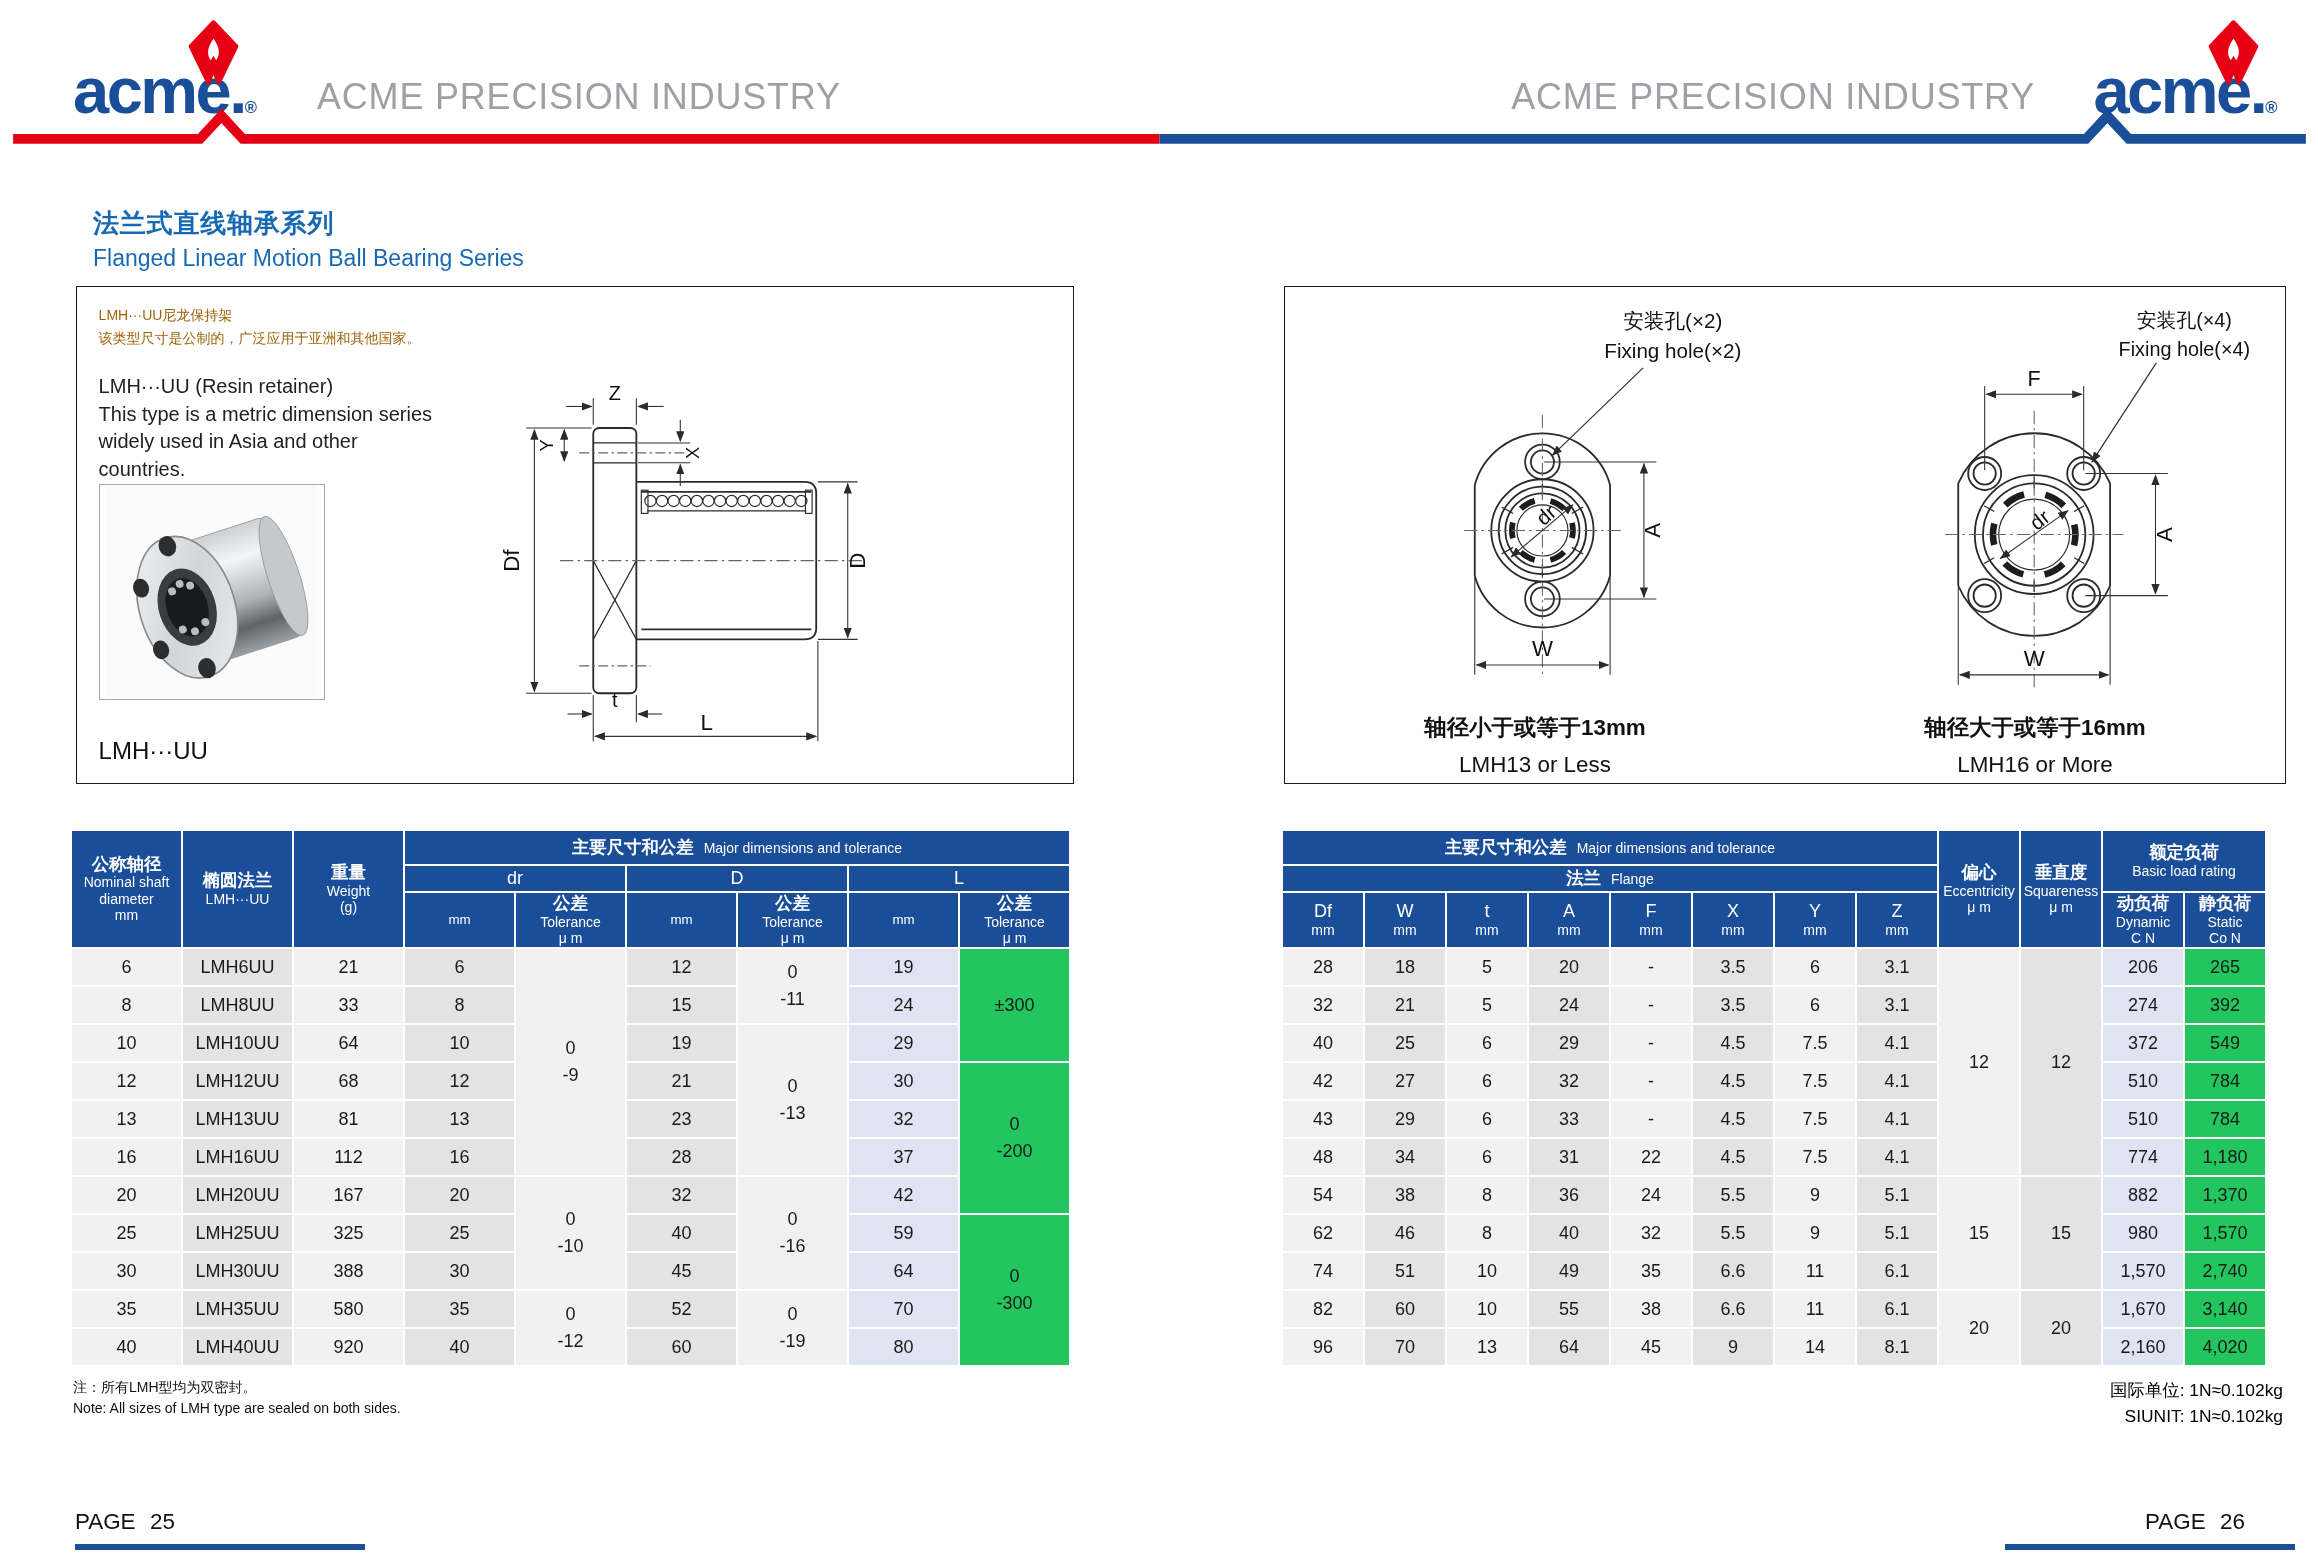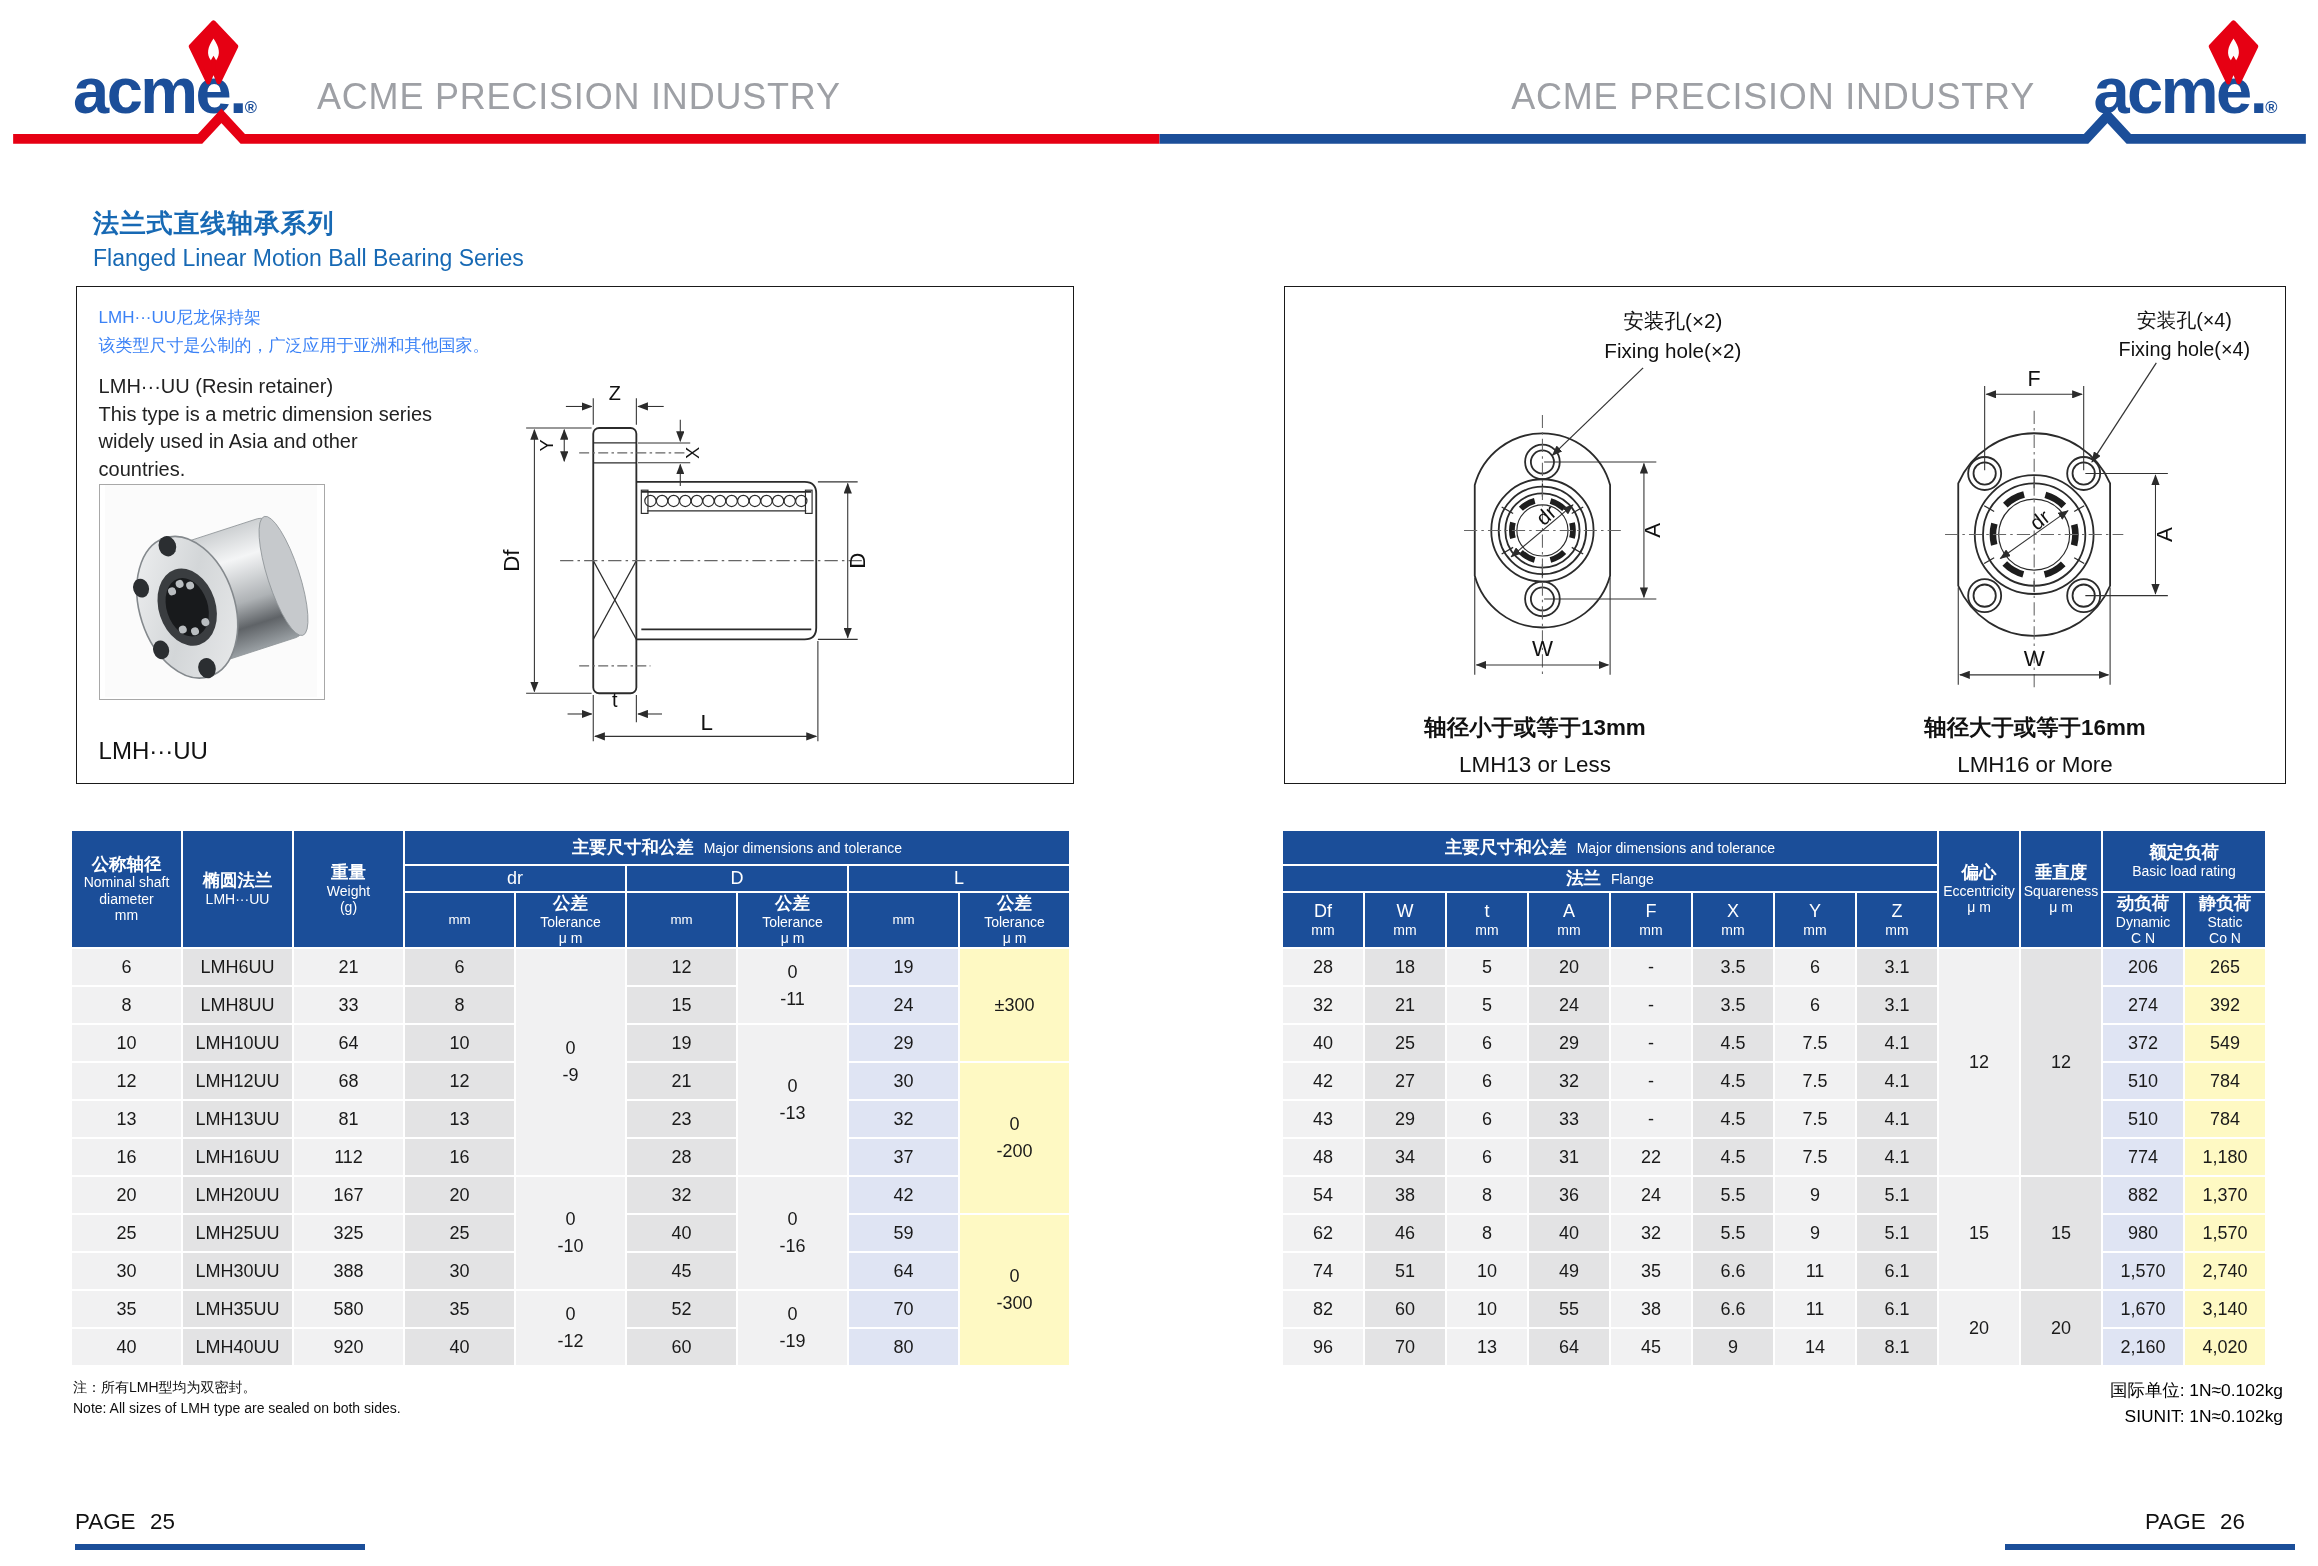--- a/index.html
+++ b/index.html
@@ -16,21 +16,21 @@
   .brand-title-left{left:317px;}
   .brand-title-right{right:283px;}
   .header-lines{position:absolute;left:0;top:106px;}
 
   
   .page-title{position:absolute;left:93px;top:206px;}
   .pt-zh{font-size:26px;font-weight:700;color:#1769b4;letter-spacing:0.8px;}
   .pt-en{font-size:23px;color:#1769b4;margin-top:4.1px;}
   .intro-box{position:absolute;left:76px;top:286px;width:998px;height:498px;
     border:1.7px solid #1a1a1a;box-sizing:border-box;}
-  .intro-zh{position:absolute;left:21.6px;top:16.6px;font-size:17px;line-height:1.65;color:#3b82f6;}
+  .intro-zh{position:absolute;left:21.6px;top:16.6px;font-size:14px;line-height:1.65;color:#a16207;}
   .intro-en{position:absolute;left:21.6px;top:86px;font-size:20px;line-height:1.38;color:#222;}
   .photo-box{position:absolute;left:21.6px;top:197px;width:224px;height:214px;border:0.8px solid #a8a8a8;}
   .model-label{position:absolute;left:21.6px;top:450px;font-size:24px;color:#111;}
   .cross-svg{position:absolute;left:396px;top:83px;}
 
   
   .drawing-box{position:absolute;left:1284px;top:286px;width:1002px;height:498px;
     border:1.7px solid #1a1a1a;box-sizing:border-box;display:flex;}
   .panel{flex:1;display:flex;flex-direction:column;align-items:center;}
   .panel svg{display:block;width:498px;height:425px;}
@@ -44,21 +44,21 @@
   #right-table{left:1281px;}
   table.spec th{background:#1b4e99;color:#fff;font-weight:400;text-align:center;vertical-align:middle;padding:0;}
   .hr1 th{height:33px;} .hr2 th{height:25px;} .hr3 th{height:51px;margin-top:8px;}
   .h-zh{font-size:17.4px;font-weight:700;line-height:1.18;}
   .h-en{font-size:14px;font-weight:400;line-height:1.18;}
   .h-gap{margin-left:10px;}
   .h-sub{font-size:18px;}
   table.spec td{text-align:center;vertical-align:middle;padding:0;height:36px;
     font-size:18px;color:#1a1a1a;white-space:pre-line;line-height:1.45;}
   .c-l{background:#f1f1f2;} .c-d{background:#e3e3e4;}
-  .c-b1{background:#dfe4f3;} .c-b2{background:#fef9c3;}
+  .c-b1{background:#dfe4f3;} .c-b2{background:#22c55e;}
 
   
   .note-left{position:absolute;left:73px;top:1377px;font-size:14px;line-height:1.5;color:#111;}
   .note-right{position:absolute;right:35px;top:1377px;font-size:17.4px;line-height:1.5;color:#000000;text-align:right;}
   .footer-text{position:absolute;top:1509px;font-size:22.4px;color:#111;word-spacing:8.3px;}
   .footer-text-left{left:75px;}
   .footer-text-right{right:73px;}
   .footer-bar{position:absolute;top:1544px;width:290px;height:5.8px;background:#1b4e99;}
   .footer-bar-left{left:75px;}
   .footer-bar-right{right:23px;}

